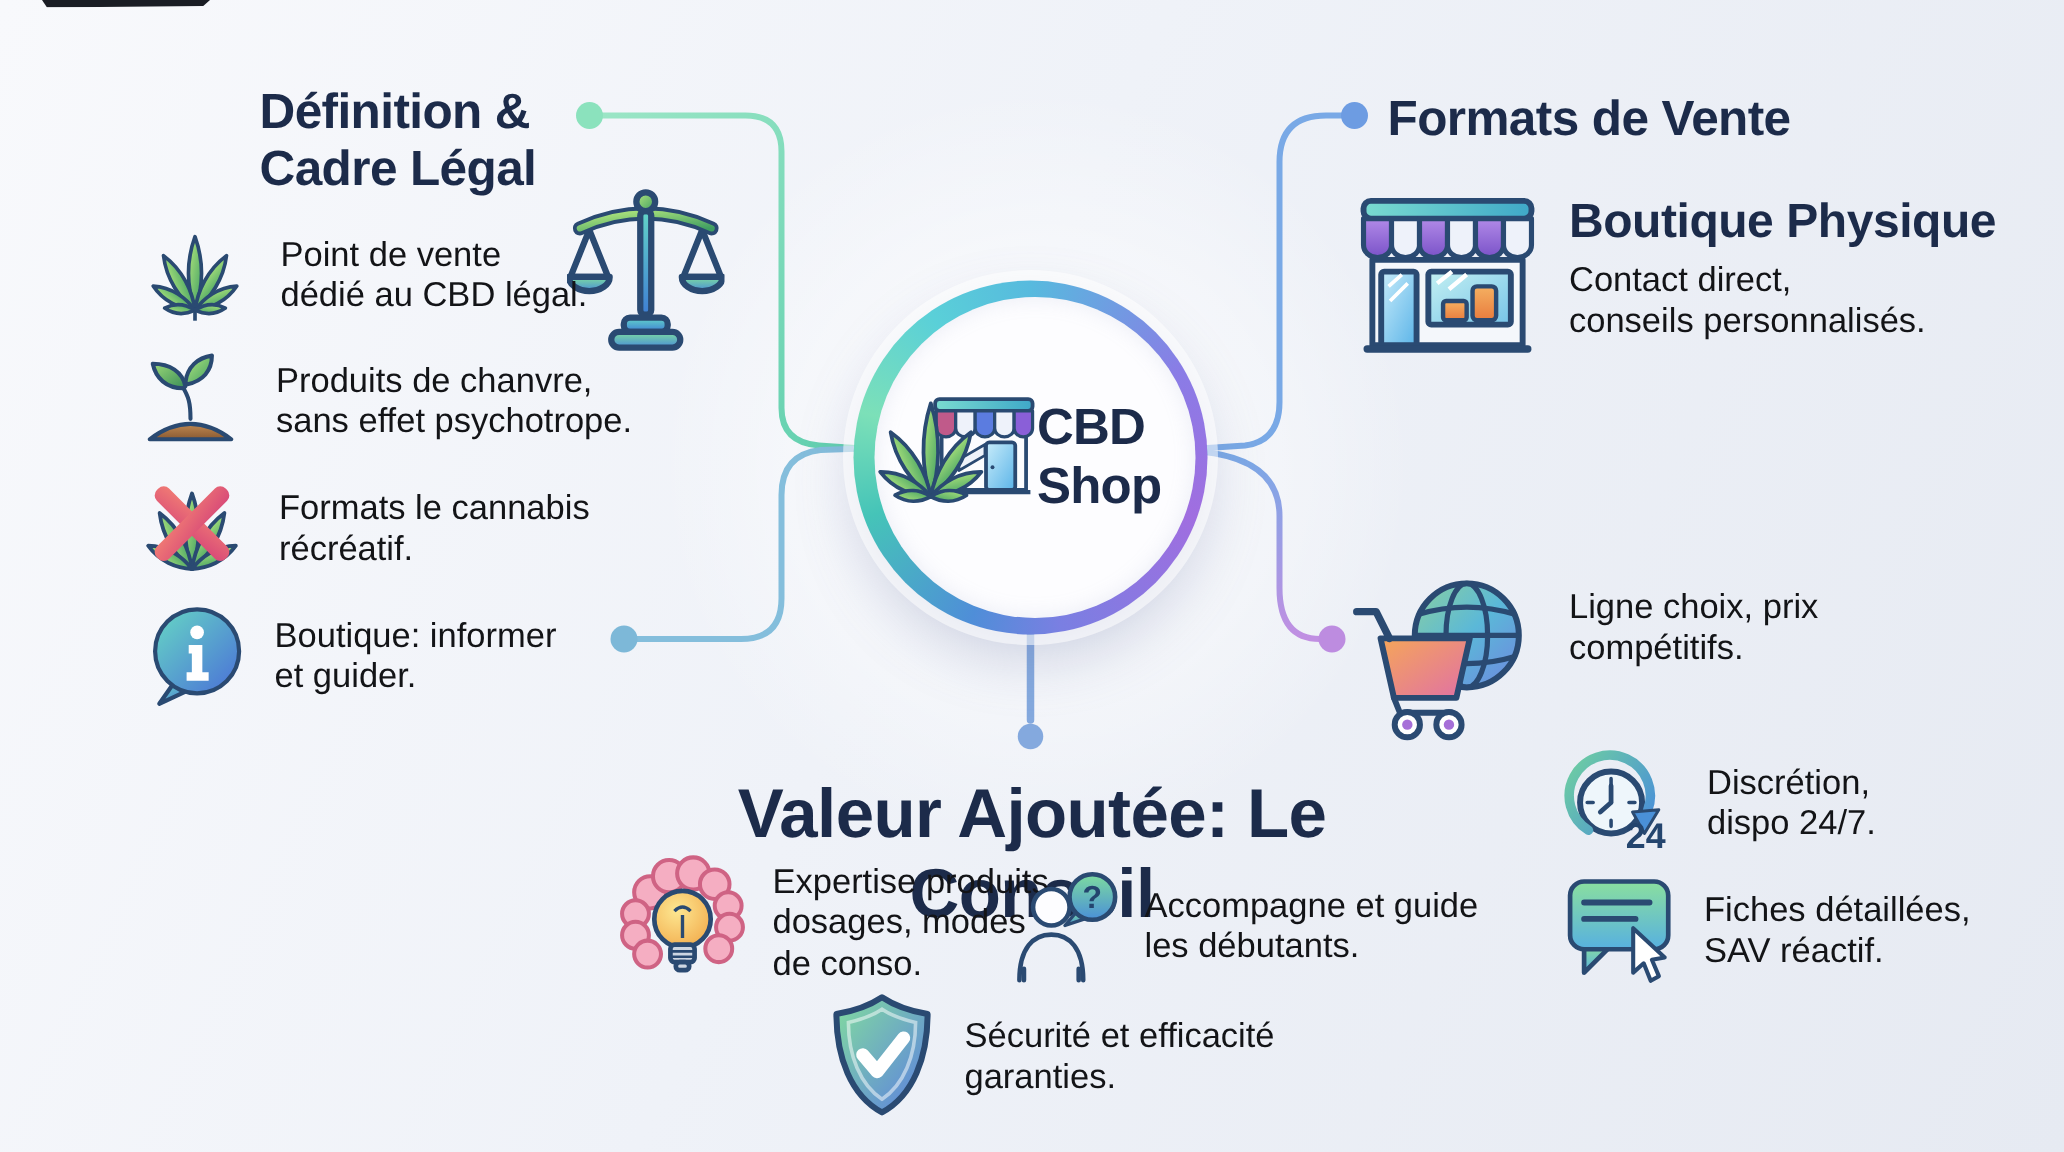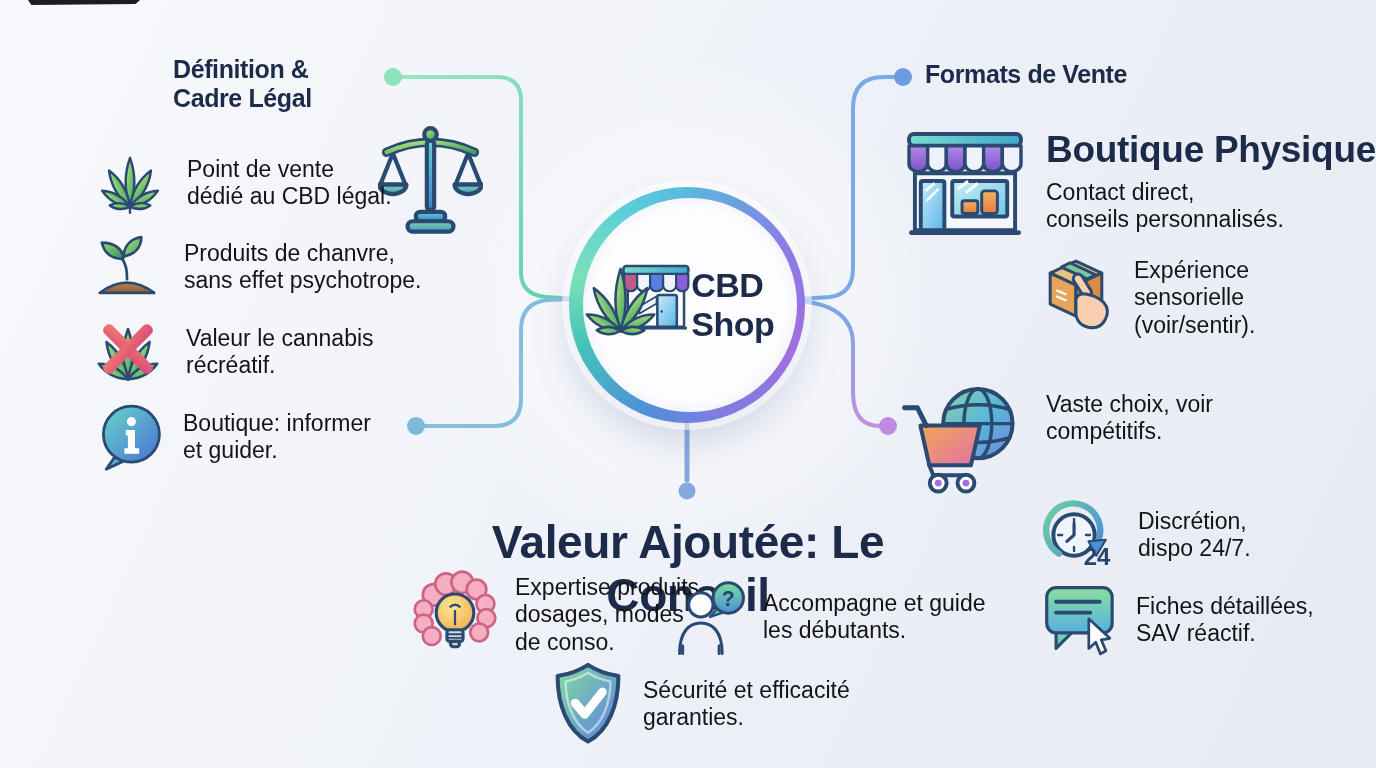--- a/index.html
+++ b/index.html
@@ -5,22 +5,22 @@
   html,body{margin:0;padding:0;}
   .canvas{
     position:relative;width:1376px;height:768px;overflow:hidden;
     font-family:"Liberation Sans",sans-serif;
     background:linear-gradient(115deg,#f8f9fc 0%,#eff2f8 45%,#e6eaf2 100%);
   }
   .glow{position:absolute;left:430px;top:60px;width:520px;height:500px;border-radius:50%;
     background:radial-gradient(circle,rgba(255,255,255,.95) 0%,rgba(255,255,255,0) 70%);}
   .edge-artifact{position:absolute;left:28px;top:0;width:112px;height:5px;background:#1a1d24;
     clip-path:polygon(0 0,100% 0,96% 80%,3% 100%);}
-  .h1{font-weight:700;font-size:25px;line-height:1.15;color:#1c2b4a;letter-spacing:-0.4px;white-space:pre-line;}
-  .h2{font-weight:700;font-size:37px;line-height:1.1;color:#1c2b4a;letter-spacing:-0.3px;}
+  .h1{font-weight:700;font-size:33px;line-height:1.15;color:#1c2b4a;letter-spacing:-0.4px;white-space:pre-line;}
+  .h2{font-weight:700;font-size:32px;line-height:1.1;color:#1c2b4a;letter-spacing:-0.3px;}
   .bodytext{font-weight:400;font-size:23px;line-height:1.18;color:#131417;white-space:pre-line;}
   .abs{position:absolute;}
   .row{position:absolute;display:flex;align-items:center;gap:15px;}
   .row svg{flex:0 0 auto;}
   .circle-ring{
     position:absolute;left:569px;top:187px;width:236px;height:236px;border-radius:50%;
     background:conic-gradient(from 0deg,#57bade 0deg,#8a7ce6 60deg,#a06ee0 110deg,#7a7fe2 170deg,#4f8ed8 200deg,#45c4b8 250deg,#7ce0b8 285deg,#5ad0d8 325deg,#57bade 360deg);
     box-shadow:0 0 0 7px rgba(255,255,255,.55),0 16px 38px rgba(110,120,170,.30);
   }
   .circle-inner{
@@ -218,21 +218,21 @@
           </g>
         <g transform="rotate(62)">
             <path d="M0 0 C-6 -13 -8 -30 0 -46 C8 -30 6 -13 0 0 Z"></path>
           </g>
       </g>
       <g transform="translate(50,46)" fill="url(#gRedX)">
         <rect x="-45" y="-8" width="90" height="16" rx="7" transform="rotate(45)"></rect>
         <rect x="-45" y="-8" width="90" height="16" rx="7" transform="rotate(-45)"></rect>
       </g>
     </svg>
-    <div class="bodytext">Valeur le cannabis
+    <div class="bodytext">Formats le cannabis
 récréatif.</div>
   </div>
 
   <div class="row" style="left:92px;top:402px;">
     <svg width="76" height="70" viewBox="0 0 100 100">
       <g stroke="#2a4a72" stroke-width="4" stroke-linejoin="round">
         <path d="M30 76 L16 96 L46 82 Z" fill="url(#gInfo)"></path>
         <circle cx="52" cy="46" r="40" fill="url(#gInfo)"></circle>
       </g>
       <circle cx="52" cy="28" r="6.5" fill="#fff"></circle>
@@ -313,56 +313,38 @@
       <rect x="8" y="102" width="114" height="5" rx="2.5" fill="#2a4a72" stroke="none"></rect>
     </g>
   </svg>
 
   <div class="abs" style="left:1046px;top:130px;">
     <div class="h2">Boutique Physique</div>
     <div class="bodytext" style="margin-top:8px;">Contact direct,
 conseils personnalisés.</div>
   </div>
 
-  <div class="row" style="left:1033px;top:250px;">
-    <svg width="86" height="96" viewBox="0 0 100 110">
-      <g stroke="#2a4a72" stroke-width="3.5" stroke-linejoin="round">
-        <polygon points="20,26 50,12 80,26 50,40" fill="#edc27c"></polygon>
-        <polygon points="33,19 43,14 73,28 63,33" fill="#7cc89a"></polygon>
-        <polygon points="20,26 50,40 50,76 20,62" fill="#e8a558"></polygon>
-        <polygon points="80,26 50,40 50,76 80,62" fill="#da8c42"></polygon>
-        <path d="M27 46 l12 5 M27 53 l12 5" stroke="#fff" stroke-width="2.5" fill="none"></path>
-      </g>
-      <g stroke="#2a4a72" stroke-width="3.5" stroke-linecap="round" stroke-linejoin="round" fill="#f8cfae">
-        <rect x="52" y="26" width="11" height="30" rx="5.5" transform="rotate(-32 57 41)"></rect>
-        <path d="M50 62 q-2 -12 10 -12 q14 2 22 10 q8 9 2 20 q-6 12 -20 9 q-12 -3 -14 -14 Z"></path>
-      </g>
-    </svg>
-    <div class="bodytext">Expérience
-sensorielle
-(voir/sentir).</div>
-  </div>
 
   <svg class="abs" style="left:898px;top:380px;" width="130" height="114" viewBox="0 0 130 115">
     <g stroke="#2a4a72" stroke-width="4" stroke-linejoin="round">
       <circle cx="80" cy="44" r="35" fill="url(#gGlobe)"></circle>
       <ellipse cx="80" cy="44" rx="14" ry="35" fill="none" stroke-width="3.5"></ellipse>
       <path d="M47 30 Q80 20 113 30 M47 58 Q80 68 113 58 M45 44 H115" fill="none" stroke-width="3.5"></path>
       <polygon points="22,46 82,46 73,86 31,86" fill="url(#gCart)"></polygon>
       <path d="M6 28 H19 L28 46" fill="none" stroke-width="5" stroke-linecap="round"></path>
       <path d="M31 86 L35 96 H70" fill="none" stroke-width="4" stroke-linecap="round"></path>
     </g>
     <circle cx="40" cy="104" r="8.5" fill="#fff" stroke="#2a4a72" stroke-width="4"></circle>
     <circle cx="68" cy="104" r="8.5" fill="#fff" stroke="#2a4a72" stroke-width="4"></circle>
     <circle cx="40" cy="104" r="3.5" fill="#a66fd8"></circle>
     <circle cx="68" cy="104" r="3.5" fill="#a66fd8"></circle>
   </svg>
 
   <div class="abs" style="left:1046px;top:383px;">
-    <div class="bodytext" style="margin-top:8px;">Vaste choix, voir
+    <div class="bodytext" style="margin-top:8px;">Ligne choix, prix
 compétitifs.</div>
   </div>
 
   <div class="row" style="left:1041px;top:500px;">
     <svg width="82" height="70" viewBox="0 0 100 88">
       <circle cx="40" cy="44" r="26" fill="#eef6fb" stroke="#2a4a72" stroke-width="5"></circle>
       <g stroke="#2a4a72" stroke-width="3" stroke-linecap="round">
         <path d="M40 24 V29 M40 59 V64 M20 44 H25 M55 44 H60"></path>
         <path d="M40 44 V30 M40 44 L31 52" stroke-width="4"></path>
       </g>

